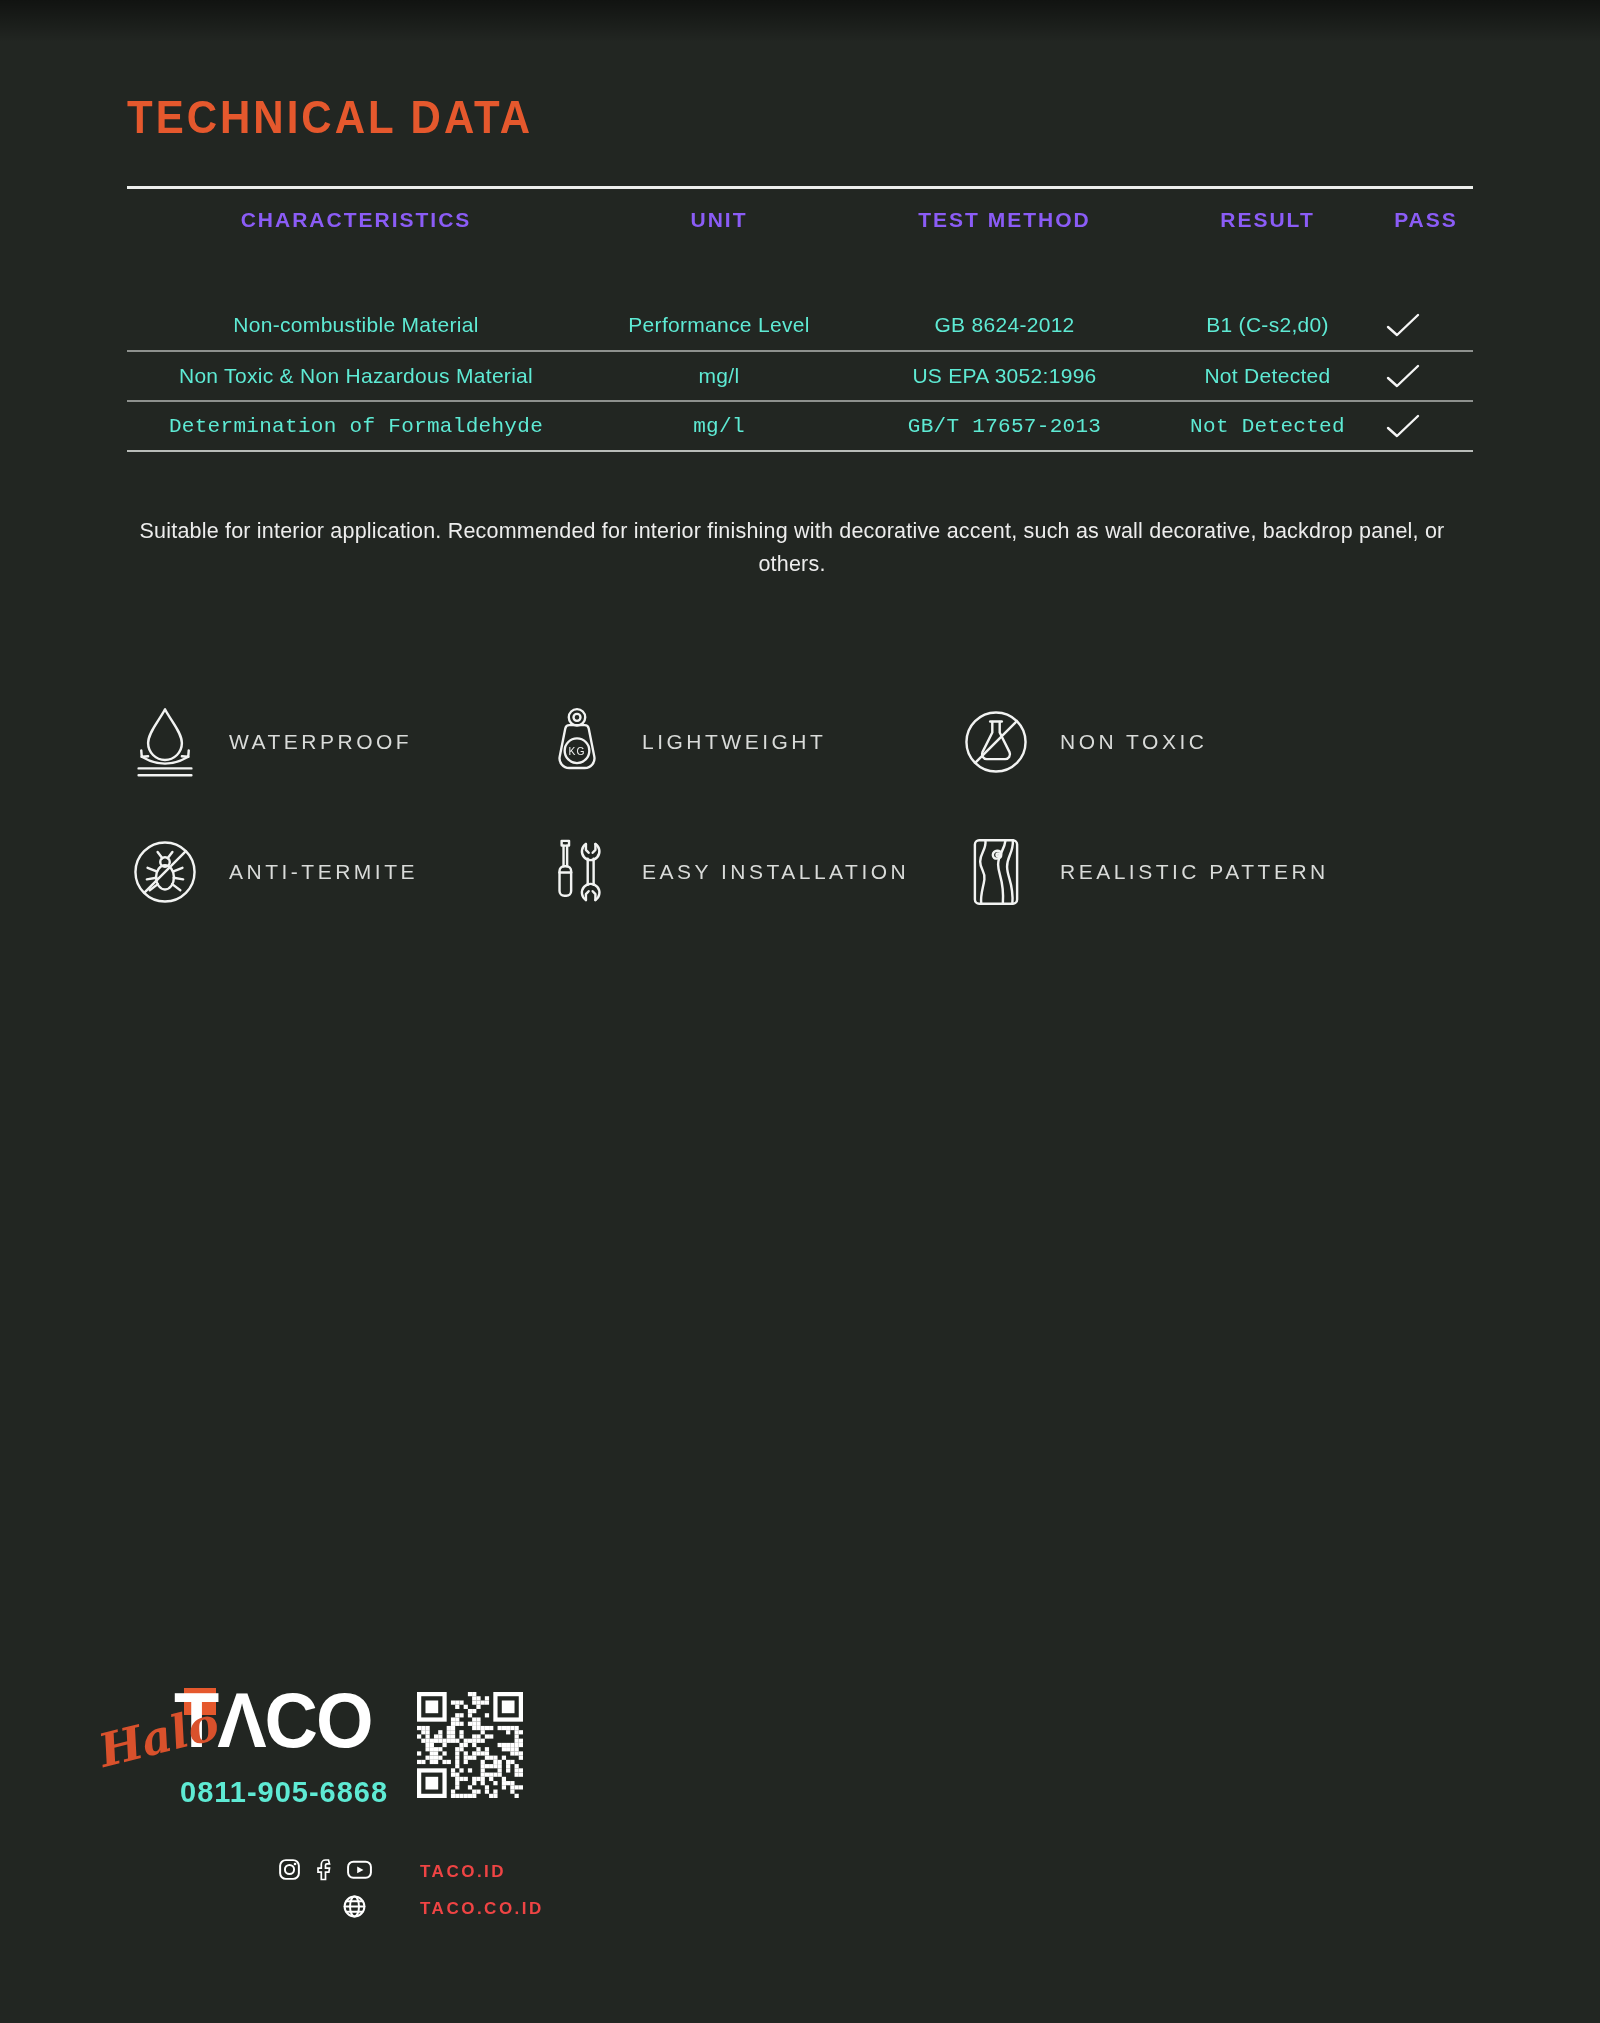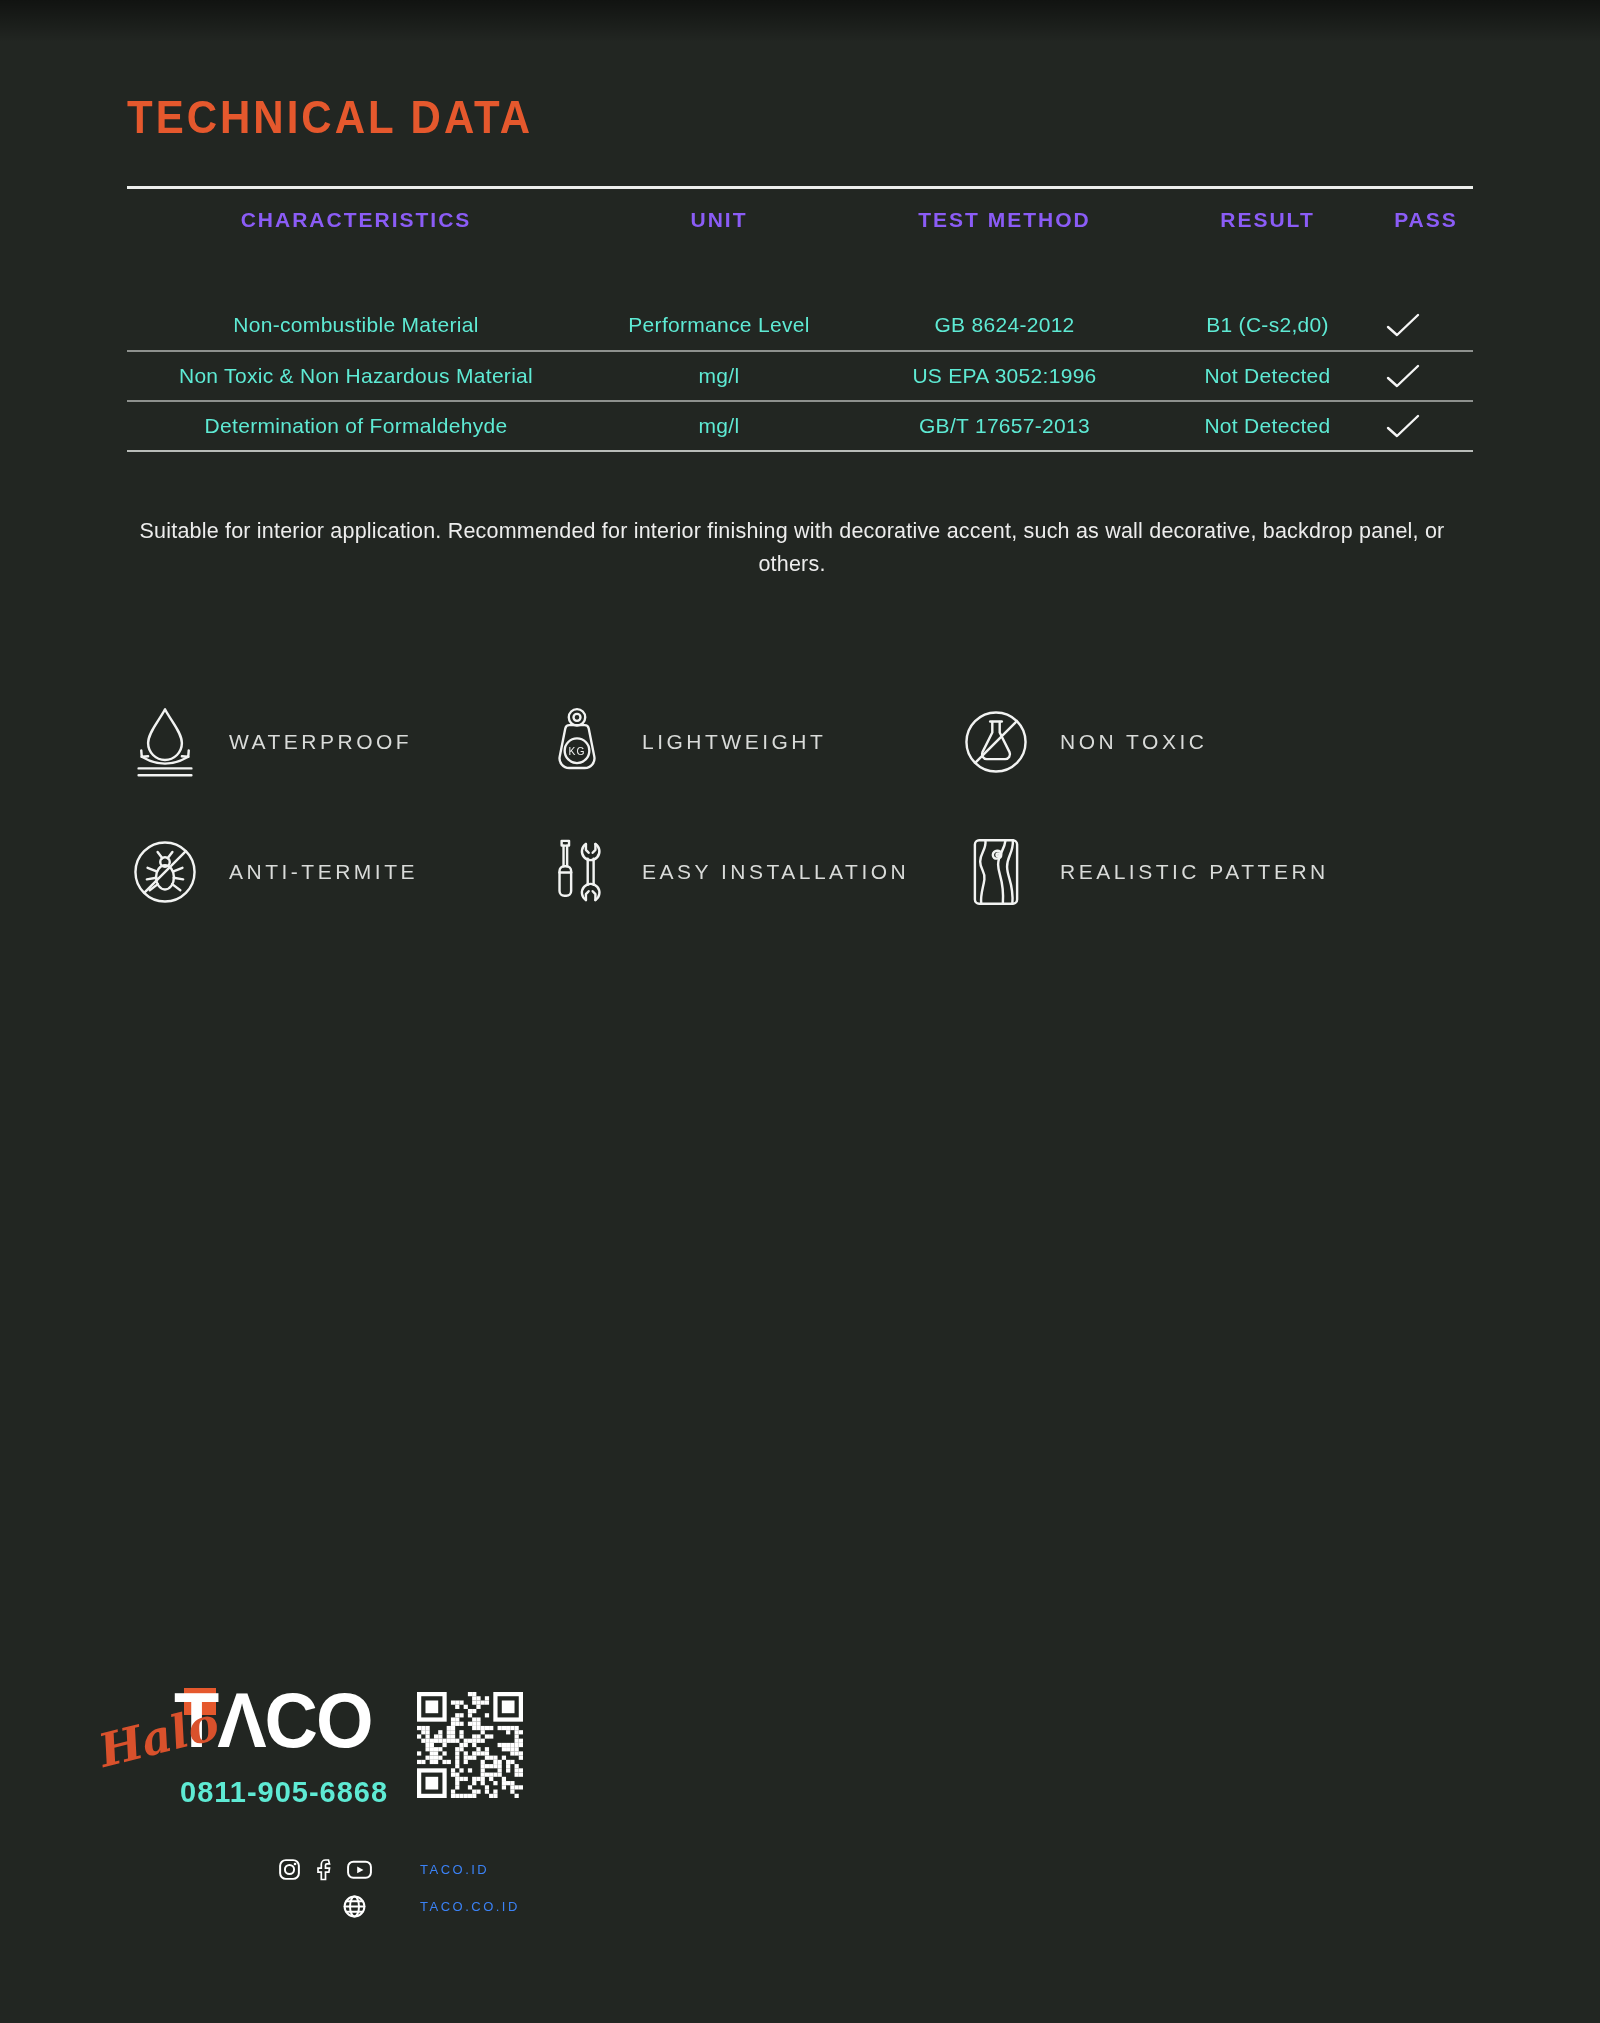--- a/index.html
+++ b/index.html
@@ -32,21 +32,21 @@
     font-size:21px; font-weight:700; letter-spacing:2px; color:#8b5cf6;
   }
   .tbody{ margin-top:56px; }
   .trow{
     display:grid; grid-template-columns:458px 268px 303px 223px 94px;
     align-items:center; height:50px;
     border-bottom:2px solid #8e918e;
     font-size:21px; font-weight:400; color:#5eead4; letter-spacing:.3px;
   }
   .trow:first-child{ height:64px; padding-top:12px; }
-  .trow:last-child{ border-bottom:2px solid #b9bcb9; }
+  .trow:last-child{ border-bottom:2px solid #b9bcb9;font-family:Liberation Mono, monospace; }
   .pass-cell{ display:flex; align-items:center; padding-left:6px; }
   
   .note{
     position:absolute; left:127px; top:515px; width:1330px;
     font-size:21.5px; line-height:33px; color:#ededed; letter-spacing:.2px;
   }
   
   .features{
     position:absolute; left:127px; top:700px; width:1346px;
     display:grid; grid-template-columns:413px 418px 515px; row-gap:46px;
@@ -73,21 +73,21 @@
   .phone{
     position:absolute; left:180px; top:1776px;
     font-size:29px; font-weight:700; letter-spacing:1px; color:#5eead4;
   }
   .qr{ position:absolute; left:417px; top:1692px; width:106px; height:106px; }
   .social-row{ position:absolute; display:flex; align-items:center; }
   .social-row svg{ stroke:#ffffff; fill:none; stroke-width:1.9; stroke-linecap:round; }
   .row1{ left:277px; top:1857px; gap:13px; }
   .row2{ left:342px; top:1894px; }
   .site-label{
-    position:absolute; font-size:13px; font-weight:400; letter-spacing:2.5px; color:#3b82f6;
+    position:absolute; font-size:17px; font-weight:700; letter-spacing:2.5px; color:#ef4444;
   }
   .site1{ left:420px; top:1862px; }
   .site2{ left:420px; top:1899px; }
   .check svg{ stroke:#f5f5f5; fill:none; stroke-width:2.4; stroke-linecap:round; stroke-linejoin:round; }
 </style>
 </head>
 <body>
 
 <div class="page">
 

